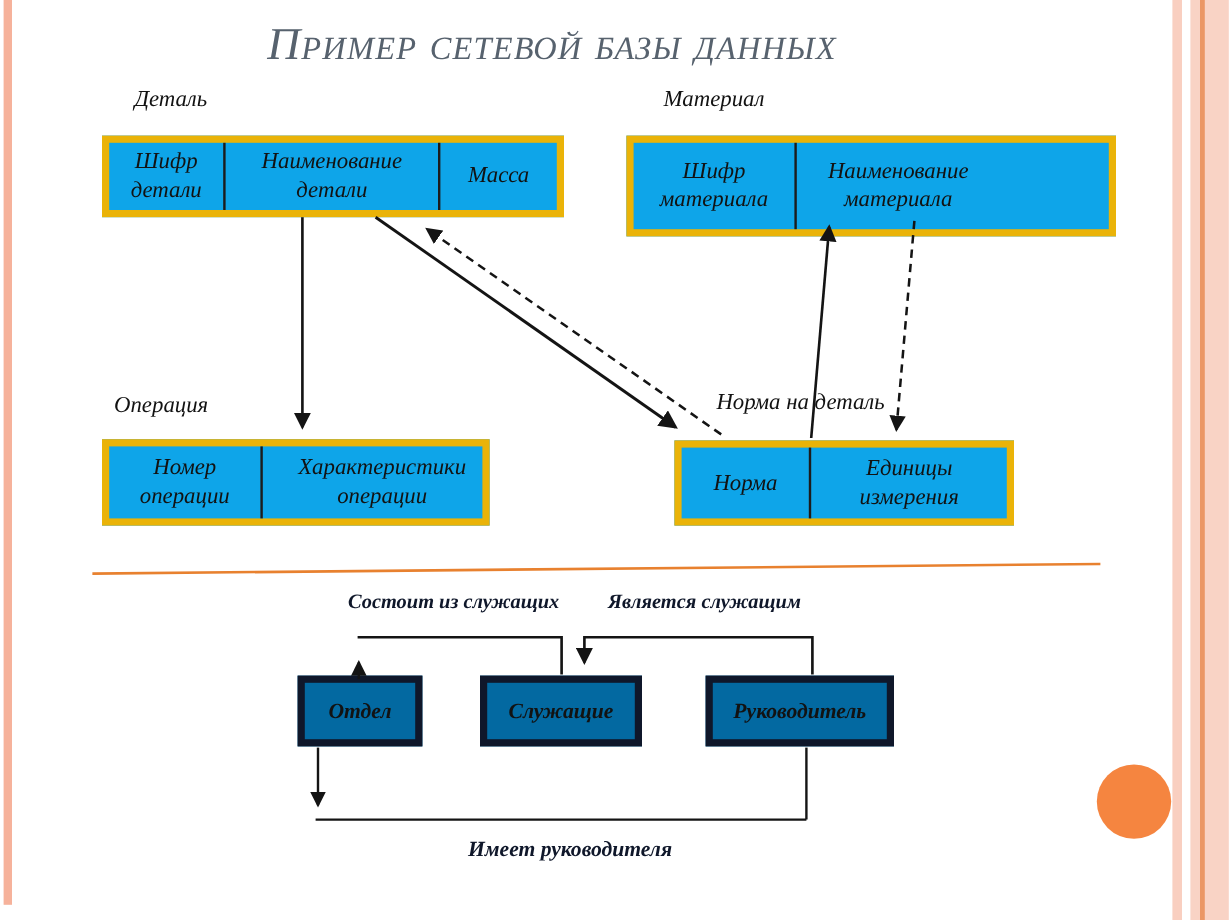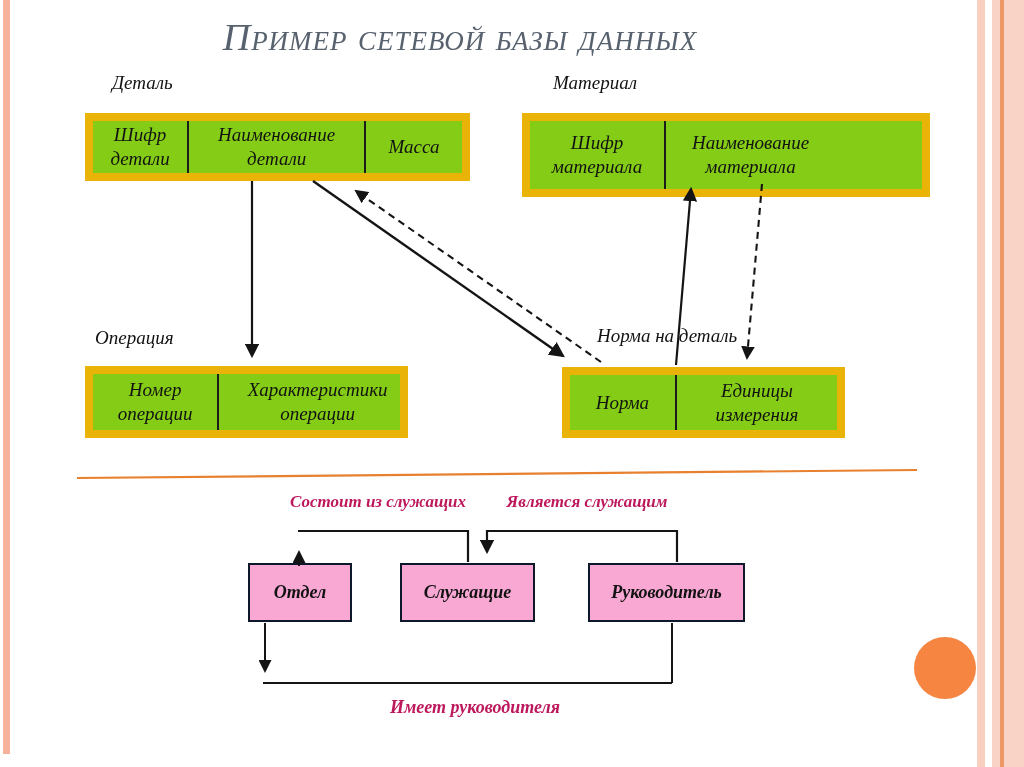--- a/index.html
+++ b/index.html
@@ -26,52 +26,52 @@
     font-variant:small-caps;
     font-size:38px;line-height:1.15;
     color:#57626e;
     letter-spacing:1px;
   }
 
   
   .etable{
     position:absolute;
     display:flex;
-    border:8px solid #eab308;
+    border:6px solid #eab308;
     box-sizing:border-box;
-    background:#84cc16;
+    background:#0ea5e9;
   }
   .etable .cell{
     display:flex;align-items:center;justify-content:center;
     text-align:center;
     font-size:19px;line-height:1.25;color:#121212;
     border-right:2px solid #1c1c1c;
     box-sizing:border-box;
     padding:2px 6px;
   }
   .etable .cell:last-child{border-right:none;border-radius:19px;}
 
   .elabel{
     position:absolute;
     font-size:19px;color:#121212;
     white-space:nowrap;
   }
 
   
   .lbox{
     position:absolute;
-    border:2px solid #0f172a;
+    border:6px solid #0f172a;
     box-sizing:border-box;
     display:flex;align-items:center;justify-content:center;
     font-size:18px;font-weight:bold;color:#121212;
-    background:#f9a8d4;
+    background:#0369a1;
   }
   .rel-label{
     position:absolute;
-    font-size:17px;font-weight:bold;color:#be185d;
+    font-size:17px;font-weight:bold;color:#0f172a;
     text-align:center;white-space:nowrap;
   }
 
   svg.overlay{position:absolute;left:0;top:0;pointer-events:none;}
 </style>
 </head>
 <body>
 
 <div class="canvas">
 

